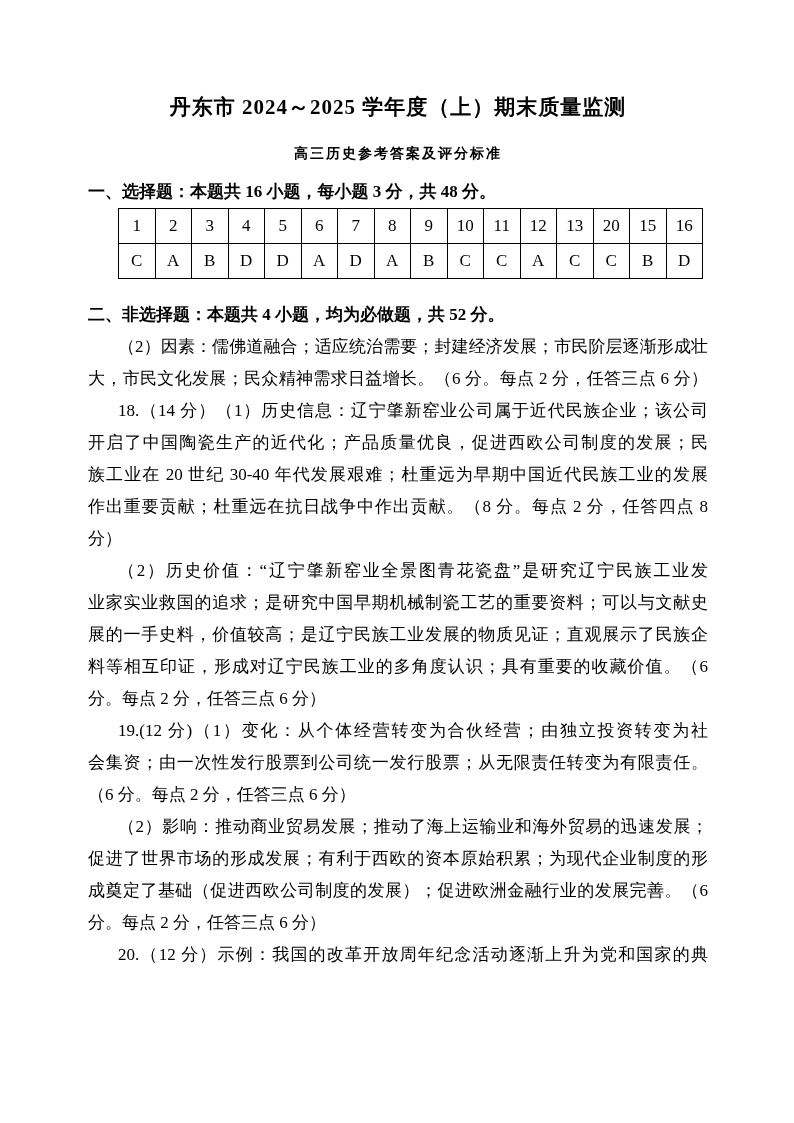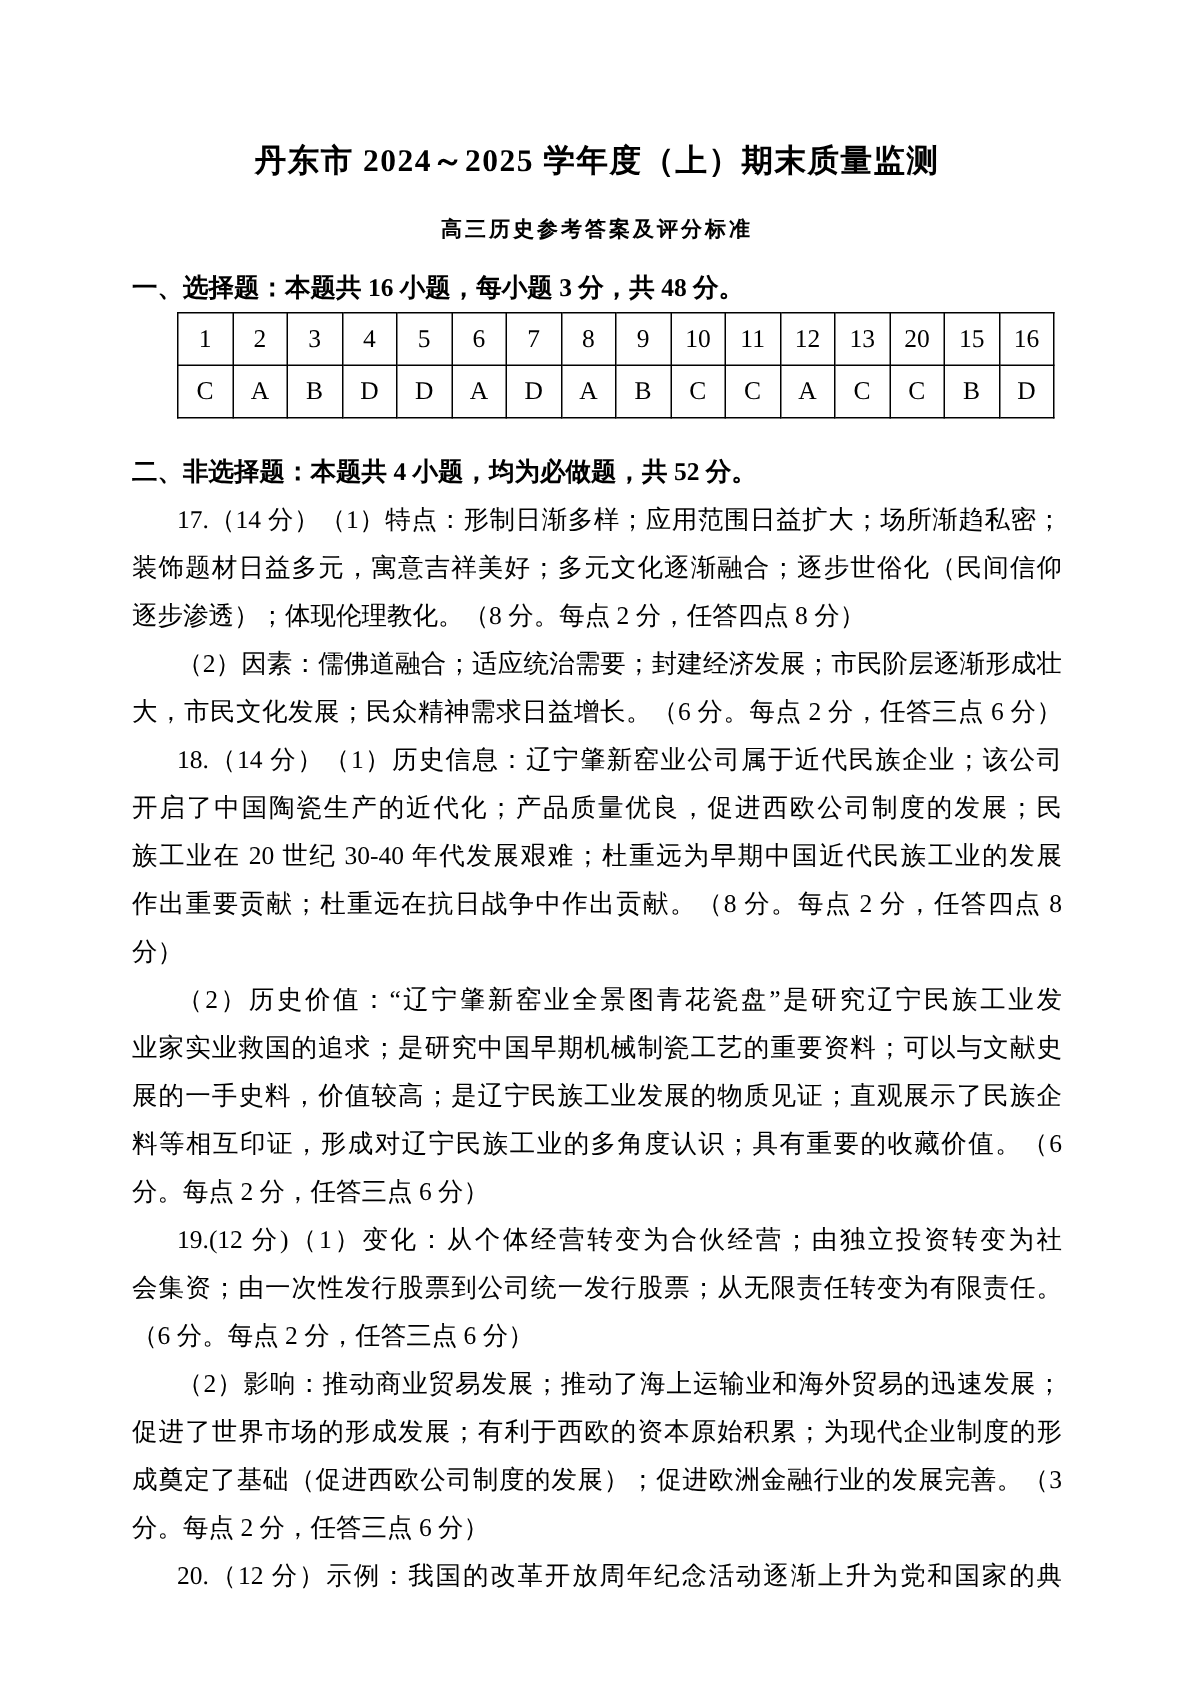--- a/index.html
+++ b/index.html
@@ -125,25 +125,20 @@
           <td>C</td>
           <td>C</td>
           <td>B</td>
           <td>D</td>
         </tr>
       </tbody>
     </table>
 
     <div class="sec-heading sec2-heading">二、非选择题：本题共 4 小题，均为必做题，共 52 分。</div>
 
-    <div class="para">
-      <div class="line first full">17.（14 分）（1）特点：形制日渐多样；应用范围日益扩大；场所渐趋私密；</div>
-      <div class="line full">装饰题材日益多元，寓意吉祥美好；多元文化逐渐融合；逐步世俗化（民间信仰</div>
-      <div class="line">逐步渗透）；体现伦理教化。（8 分。每点 2 分，任答四点 8 分）</div>
-    </div>
 
     <div class="para">
       <div class="line first full">（2）因素：儒佛道融合；适应统治需要；封建经济发展；市民阶层逐渐形成壮</div>
       <div class="line full">大，市民文化发展；民众精神需求日益增长。（6 分。每点 2 分，任答三点 6 分）</div>
     </div>
 
     <div class="para">
       <div class="line first full">18.（14 分）（1）历史信息：辽宁肇新窑业公司属于近代民族企业；该公司</div>
       <div class="line full">开启了中国陶瓷生产的近代化；产品质量优良，促进西欧公司制度的发展；民</div>
       <div class="line full">族工业在 20 世纪 30-40 年代发展艰难；杜重远为早期中国近代民族工业的发展</div>
@@ -161,21 +156,21 @@
 
     <div class="para">
       <div class="line first full">19.(12 分)（1）变化：从个体经营转变为合伙经营；由独立投资转变为社</div>
       <div class="line full">会集资；由一次性发行股票到公司统一发行股票；从无限责任转变为有限责任。</div>
       <div class="line">（6 分。每点 2 分，任答三点 6 分）</div>
     </div>
 
     <div class="para">
       <div class="line first full">（2）影响：推动商业贸易发展；推动了海上运输业和海外贸易的迅速发展；</div>
       <div class="line full">促进了世界市场的形成发展；有利于西欧的资本原始积累；为现代企业制度的形</div>
-      <div class="line full">成奠定了基础（促进西欧公司制度的发展）；促进欧洲金融行业的发展完善。（3</div>
+      <div class="line full">成奠定了基础（促进西欧公司制度的发展）；促进欧洲金融行业的发展完善。（6</div>
       <div class="line">分。每点 2 分，任答三点 6 分）</div>
     </div>
 
     <div class="para">
       <div class="line first full">20.（12 分）示例：我国的改革开放周年纪念活动逐渐上升为党和国家的典</div>
     </div>
 
   </div>
 </div>
 

